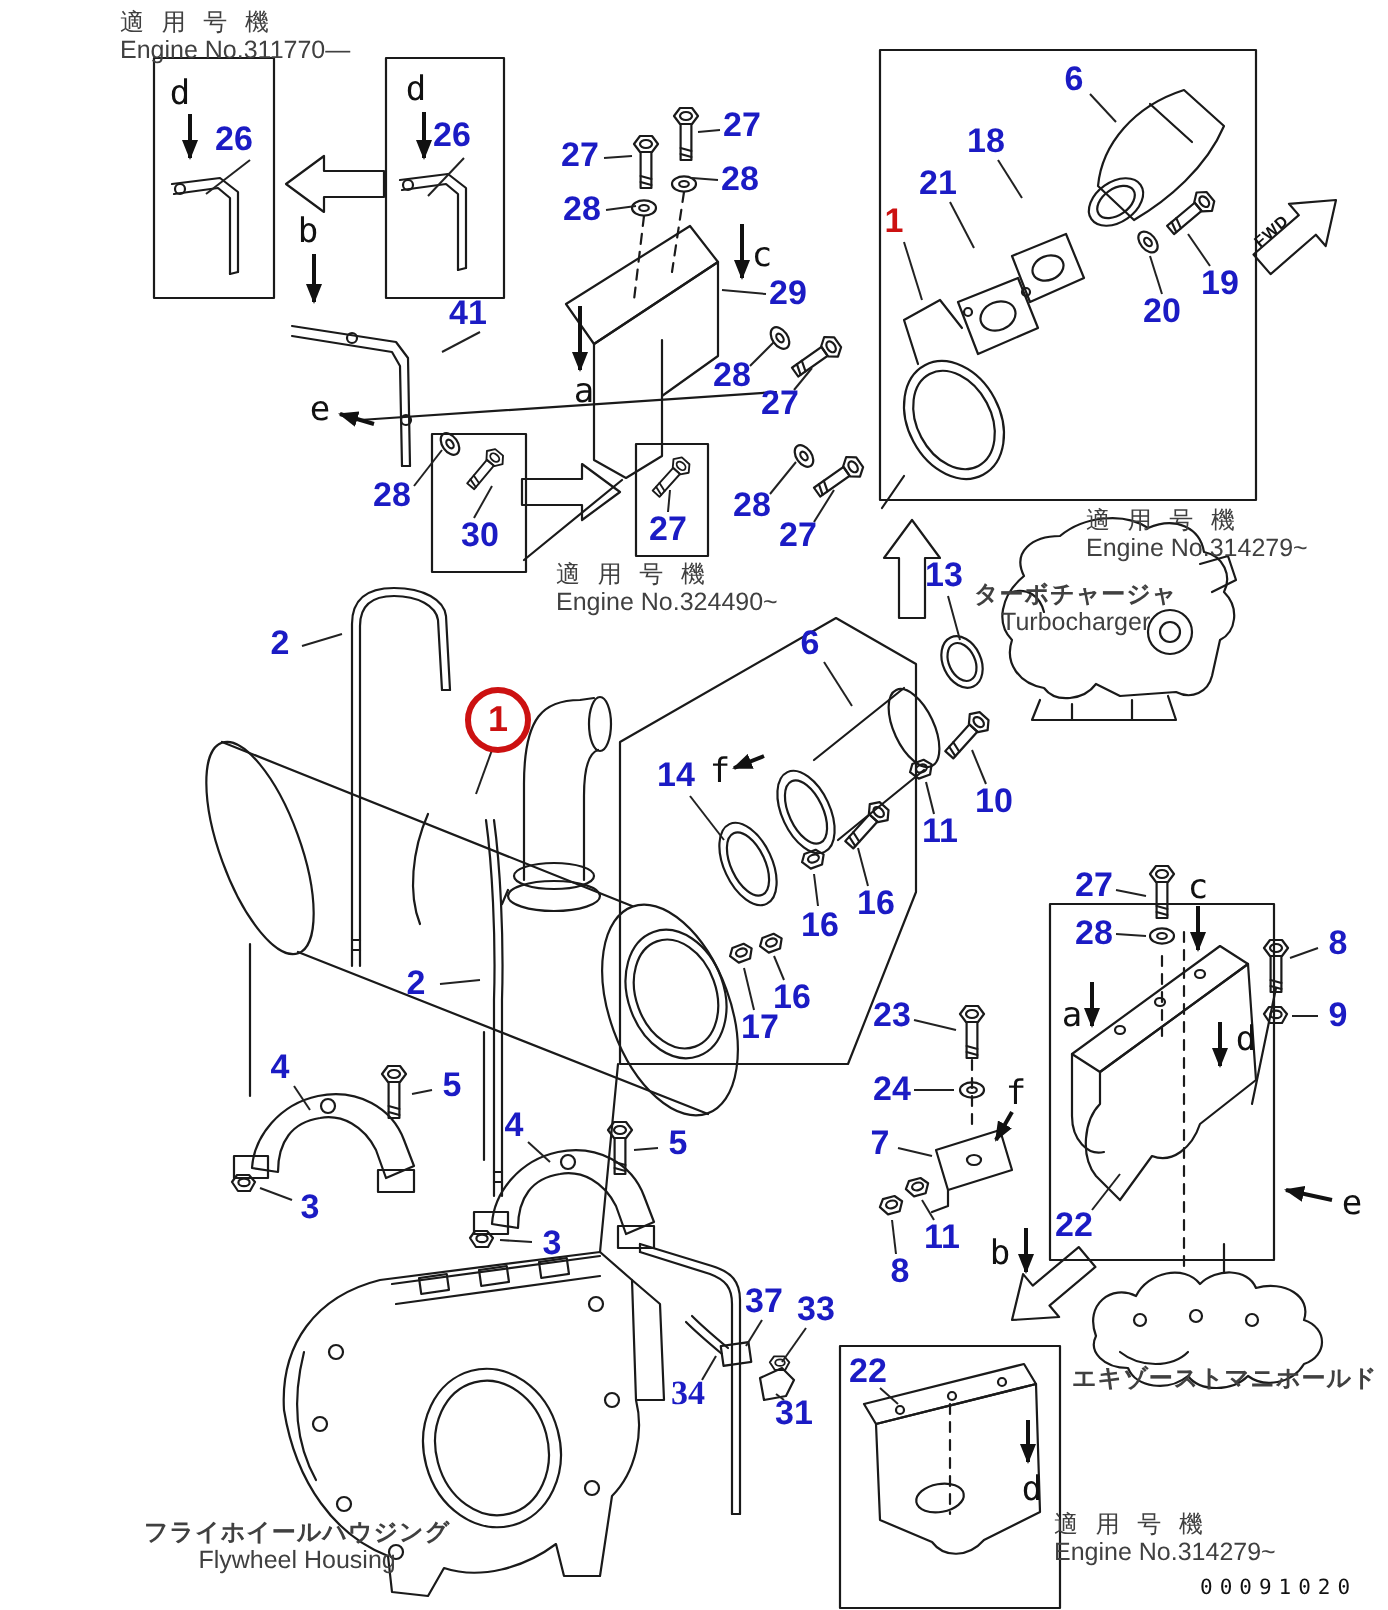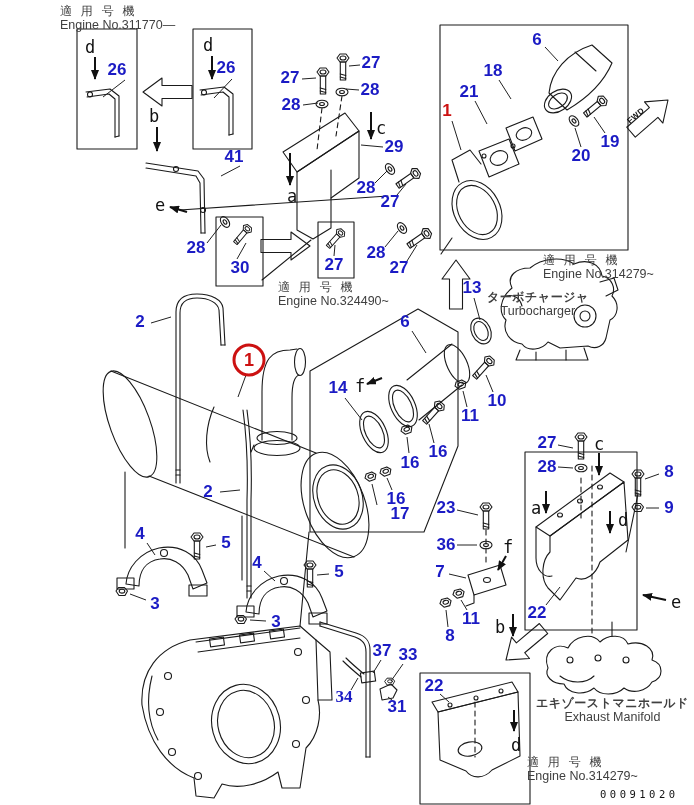--- a/index.html
+++ b/index.html
@@ -408,30 +408,30 @@
       <div class="callout" style="left: 472px; top: 288px;">13</div>
       <div class="callout" style="left: 497px; top: 401px; text-align: center;">10</div>
       <div class="callout" style="left: 470px; top: 416px;">11</div>
       <div class="callout" style="left: 140px; top: 322px;">2</div>
       <div class="callout circled" style="left: 249px; top: 360px;">1</div>
       <div class="callout" style="left: 405px; top: 322px;">6</div>
       <div class="callout" style="left: 338px; top: 388px;">14</div>
       <div class="callout" style="left: 438px; top: 452px;">16</div>
       <div class="callout" style="left: 410px; top: 463px;">16</div>
       <div class="callout" style="left: 396px; top: 499px;">16</div>
-      <div class="callout" style="left: 380px; top: 514px; margin-left: 20px;">17</div>
+      <div class="callout" style="left: 380px; top: 514px;">17</div>
       <div class="callout" style="left: 208px; top: 492px;">2</div>
       <div class="callout" style="left: 140px; top: 534px;">4</div>
       <div class="callout" style="left: 226px; top: 543px;">5</div>
       <div class="callout" style="left: 155px; top: 604px;">3</div>
       <div class="callout" style="left: 257px; top: 563px;">4</div>
       <div class="callout" style="left: 339px; top: 572px;">5</div>
       <div class="callout" style="left: 276px; top: 622px;">3</div>
       <div class="callout" style="left: 446px; top: 508px;">23</div>
-      <div class="callout" style="left: 446px; top: 545px;">36</div>
+      <div class="callout" style="left: 446px; top: 545px;">24</div>
       <div class="callout" style="left: 440px; top: 572px;">7</div>
       <div class="callout" style="left: 471px; top: 619px;">11</div>
       <div class="callout" style="left: 450px; top: 636px;">8</div>
       <div class="callout" style="left: 547px; top: 443px;">27</div>
       <div class="callout" style="left: 547px; top: 467px;">28</div>
       <div class="callout" style="left: 669px; top: 472px;">8</div>
       <div class="callout" style="left: 669px; top: 508px;">9</div>
       <div class="callout" style="left: 537px; top: 613px;">22</div>
       <div class="callout" style="left: 382px; top: 651px;">37</div>
       <div class="callout" style="left: 408px; top: 655px;">33</div>
@@ -465,21 +465,24 @@
         <div class="en">Engine No.314279~</div>
       </div>
       <div class="note" style="left: 527px; top: 755px;">
         <div class="jp">適 用 号 機</div>
         <div class="en">Engine No.314279~</div>
       </div>
       <div class="caption" style="left: 487px; top: 290px;">
         <div class="jp">ターボチャージャ</div>
         <div class="en">Turbocharger</div>
       </div>
-      <div class="caption" style="left: 536px; top: 696px;">
+      <div class="caption" style="left: 536px; top: 682px;">
         <div class="jp">エキゾーストマニホールド</div>
-        <div class="en">Exhaust Manifold</div>
+      </div>
+      <div class="caption" style="left: 72px; top: 759px;">
+        <div class="jp">フライホイールハウジング</div>
+        <div class="en">Flywheel Housing</div>
       </div>
     </div>
 
 <div id="footer">00091020</div>
 
 </div>
 
 </body></html>

